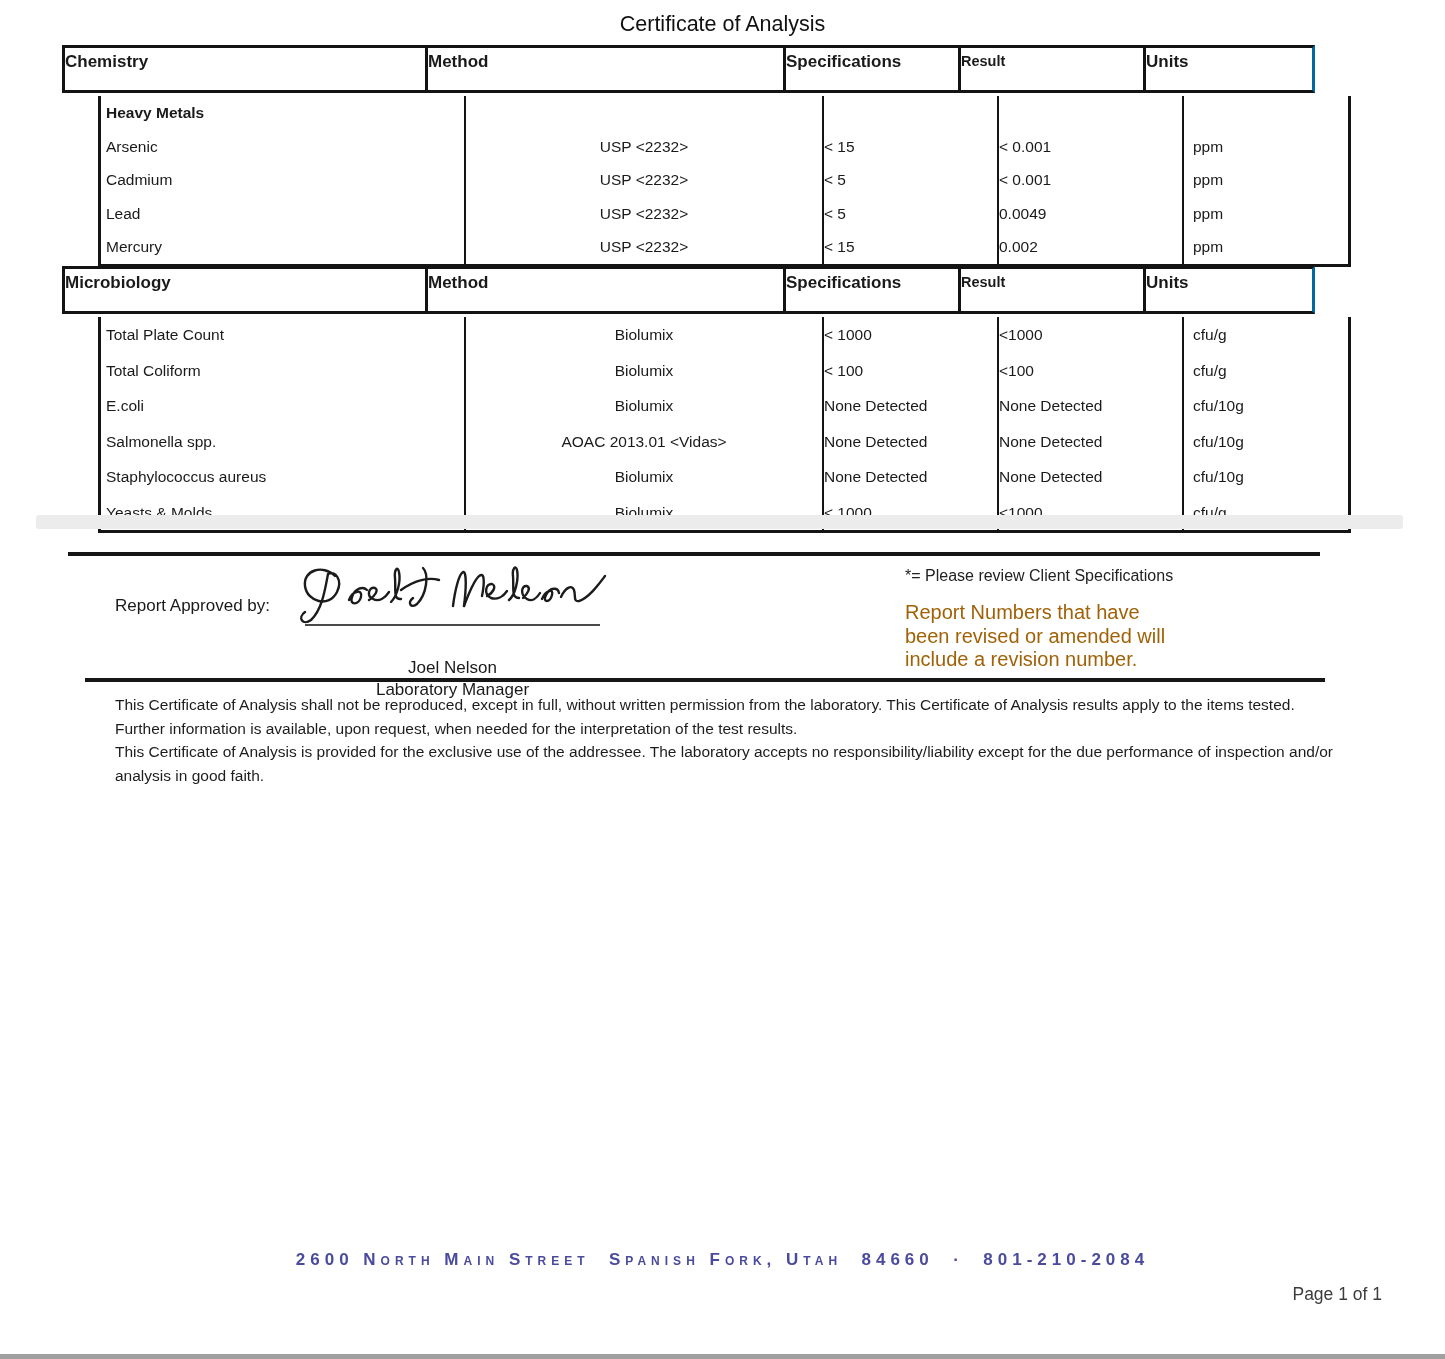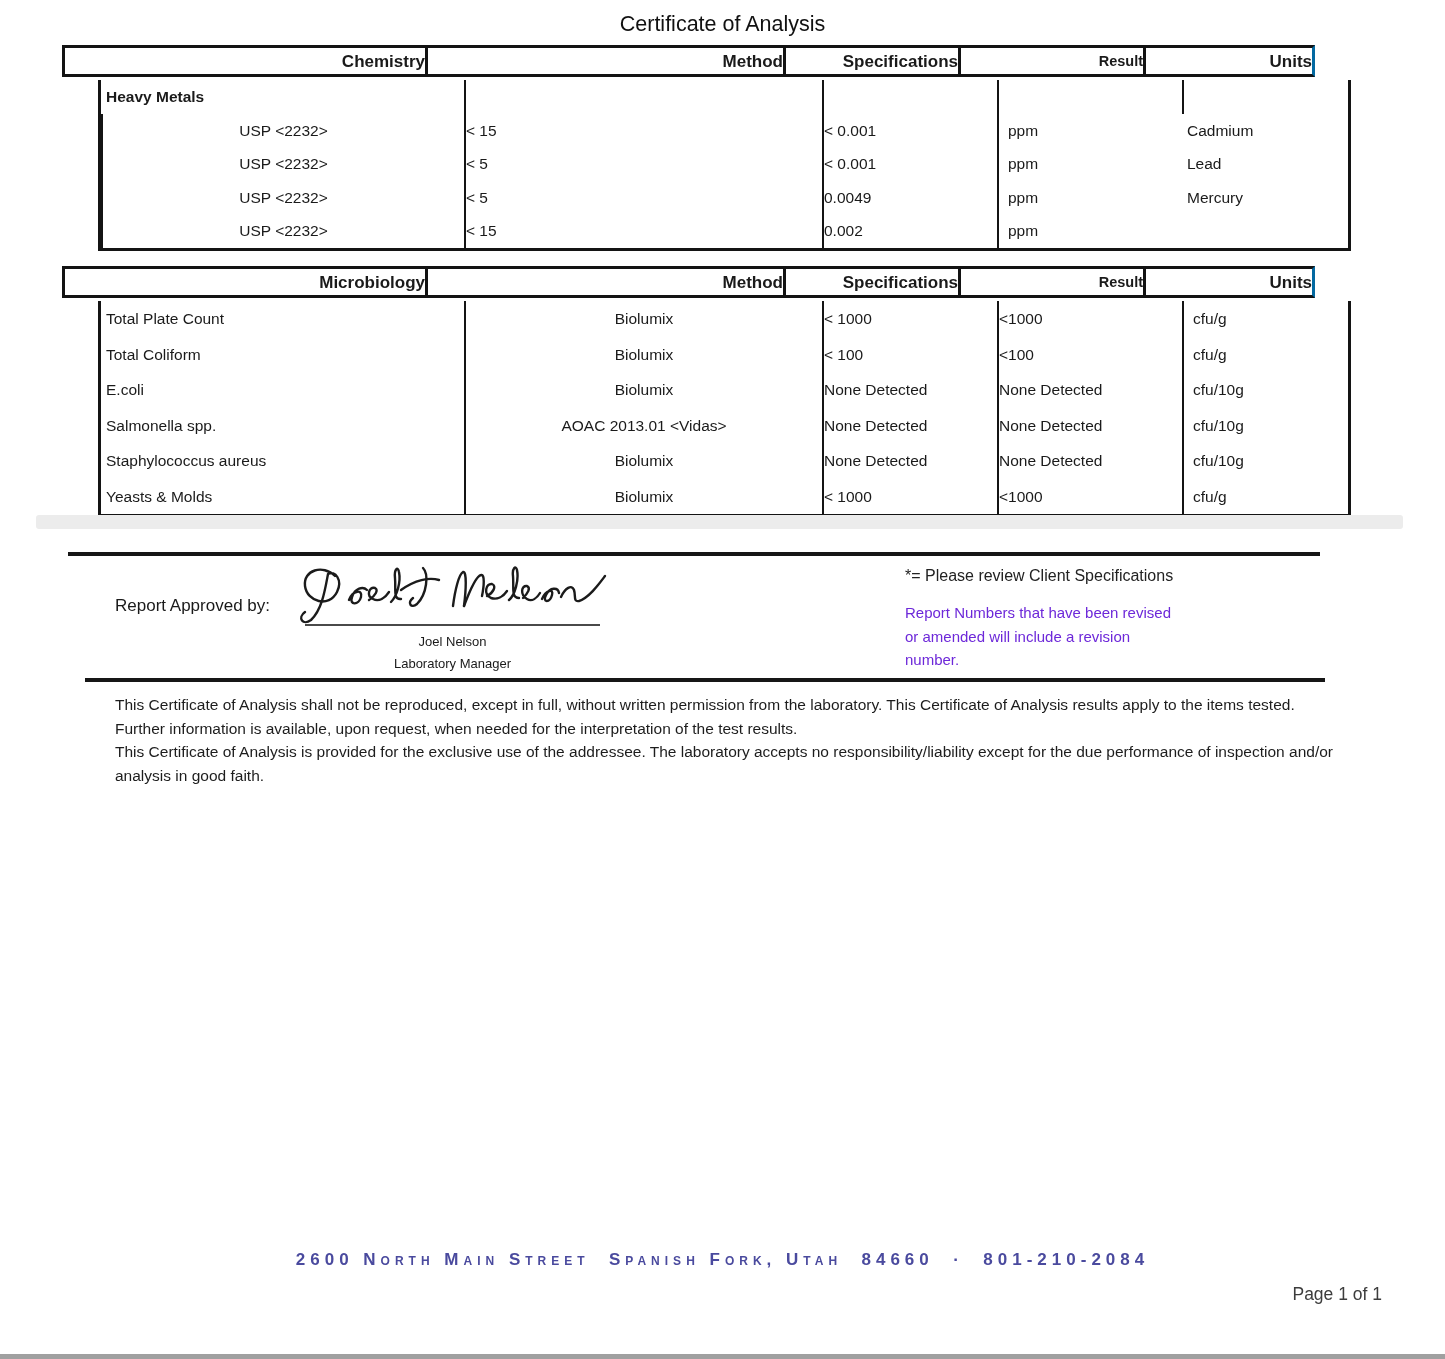--- a/index.html
+++ b/index.html
@@ -41,23 +41,23 @@
     display: grid;
     grid-template-columns: 363px 358px 175px 185px 172px;
     width: 1253px;
     box-sizing: border-box;
   }
   .hdr-cell {
     box-sizing: border-box;
     border-top: 3px solid #131313;
     border-bottom: 3px solid #131313;
     border-left: 3px solid #131313;
-    height: 32px;
+    height: 48px;
     line-height: 27px;
-    text-align: right;
+    text-align: left;
     font-weight: bold;
     font-size: 17px;
     white-space: nowrap;
     overflow: visible;
   }
   .hdr-cell.last { border-right: 3px solid #0369a1; }
   .hdr-cell.result-hdr { font-size: 14.5px; }
   .tbl-body {
     display: grid;
     grid-template-columns: 363px 358px 175px 185px 172px;
@@ -136,42 +136,42 @@
     position: absolute;
     left: 305px;
     top: 624px;
     width: 295px;
     height: 2px;
     background: #4a4a4a;
   }
   .signer-block {
     position: absolute;
     left: 325px;
-    top: 631px;
+    top: 657px;
     width: 255px;
     text-align: center;
-    font-size: 13px;
+    font-size: 17px;
     line-height: 22px;
   }
   
   .note-star {
     position: absolute;
     left: 905px;
     top: 567px;
     font-size: 16px;
     color: #222;
   }
   .note-revision {
     position: absolute;
     left: 905px;
     top: 601px;
     width: 280px;
-    font-size: 15px;
+    font-size: 20px;
     line-height: 23.5px;
-    color: #6d28d9;
+    color: #a16207;
   }
   
   .disclaimer {
     position: absolute;
     left: 115px;
     top: 693px;
     width: 1220px;
     font-size: 15.5px;
     line-height: 23.5px;
     color: #1d1d1d;
@@ -215,20 +215,21 @@
       <div class="hdr-cell last">Units</div>
     </div>
     <div class="tbl-body">
 
       <div class="cell name group">Heavy Metals</div>
       <div class="cell c2 method"></div>
       <div class="cell c3 spec"></div>
       <div class="cell c4 result"></div>
       <div class="cell c5 units"></div>
 
+      <div class="cell name">Arsenic</div>
       <div class="cell c2 method">USP &lt;2232&gt;</div>
       <div class="cell c3 spec">&lt; 15</div>
       <div class="cell c4 result">&lt; 0.001</div>
       <div class="cell c5 units">ppm</div>
 
       <div class="cell name">Cadmium</div>
       <div class="cell c2 method">USP &lt;2232&gt;</div>
       <div class="cell c3 spec">&lt; 5</div>
       <div class="cell c4 result">&lt; 0.001</div>
       <div class="cell c5 units">ppm</div>

